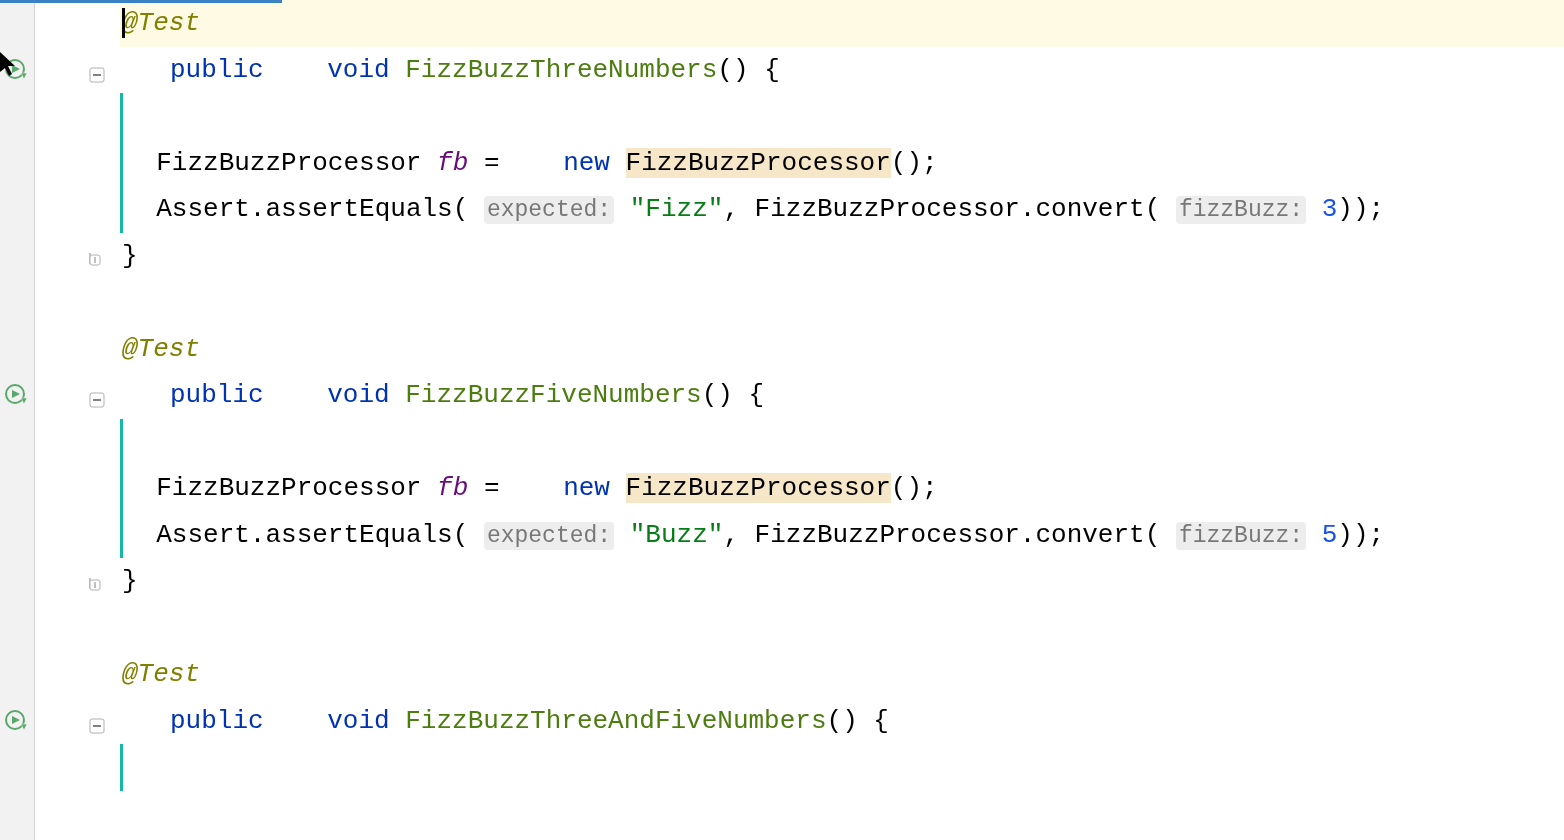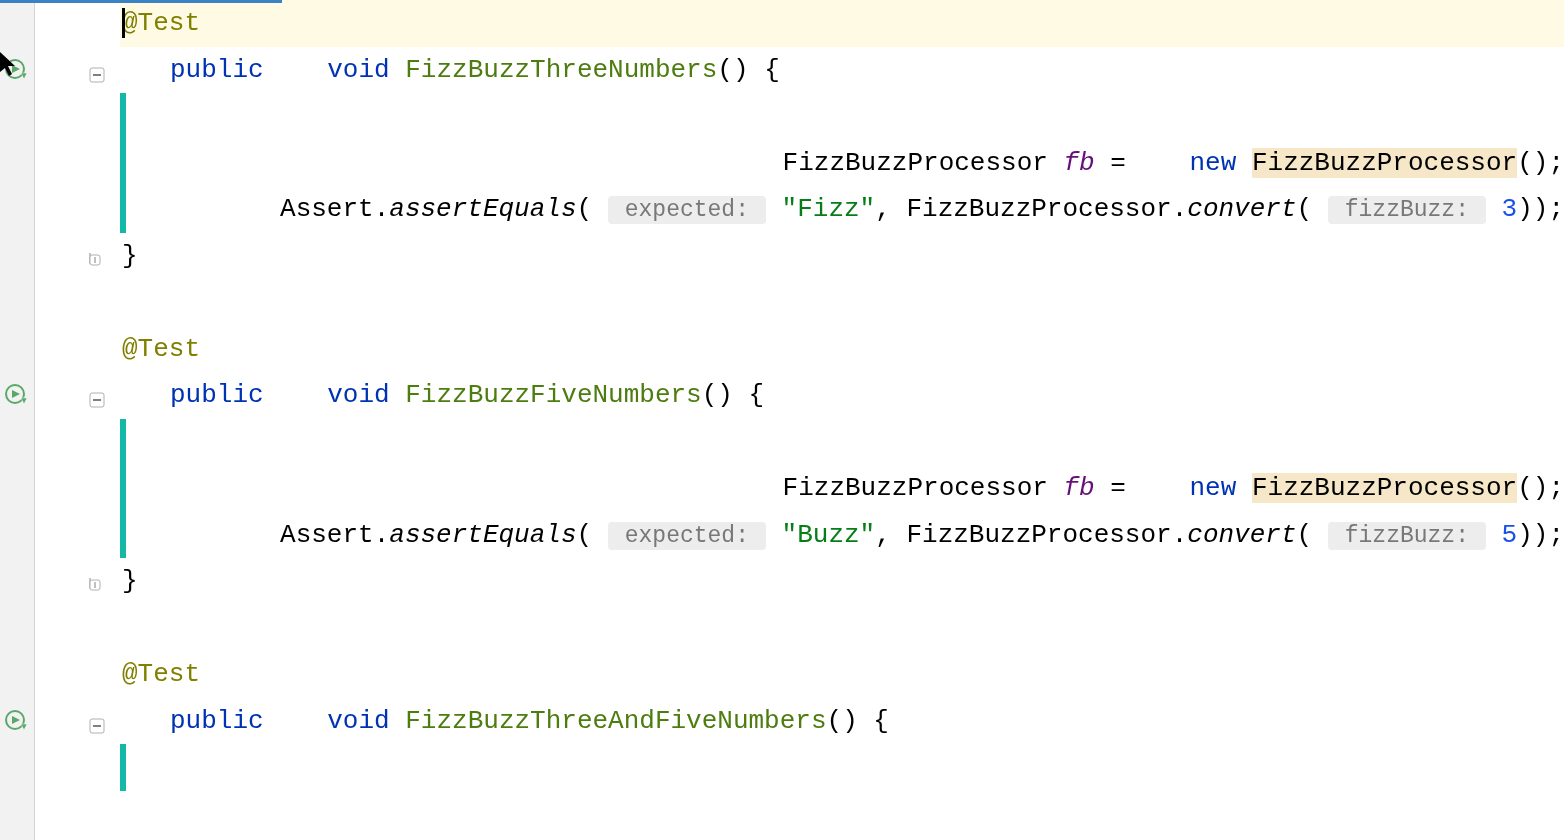--- a/index.html
+++ b/index.html
@@ -58,41 +58,40 @@
       background: #fffae3;
     }
     .caret {
       position: absolute;
       left: 2px;
       top: 8px;
       width: 3px;
       height: 30px;
       background: #000;
     }
-    .kw-annotation { color: #808000; }
+    .kw-annotation { color: #808000; font-style: italic; }
     .kw-keyword { color: #0033b3; margin-left: 48px; }
     .kw-method { color: #4d7c0f; }
     .kw-var { color: #660e7a; font-style: italic; }
     .kw-string { color: #067d17; }
     .kw-num { color: #1750eb; }
-    .kw-italic { font-style: italic; }
+    .kw-italic { }
     .kw-hint {
       background: #ededed;
       color: #787878;
-      padding: 1px 17px;
+      padding: 1px 3px;
       border-radius: 4px;
       font-size: 23px;
     }
     .kw-highlight {
       background: #f5e7c8;
     }
     .kw-text { color: #000000; }
     .indent-guide {
-      border-left: 6px solid #14b8a6;
-      text-align: right;
+      border-left: 3px solid #14b8a6;
     }
     .gutter-icon {
       position: absolute;
       width: 20px;
       height: 20px;
     }
     .run-icon {
       left: 5px;
     }
     .fold-icon {

